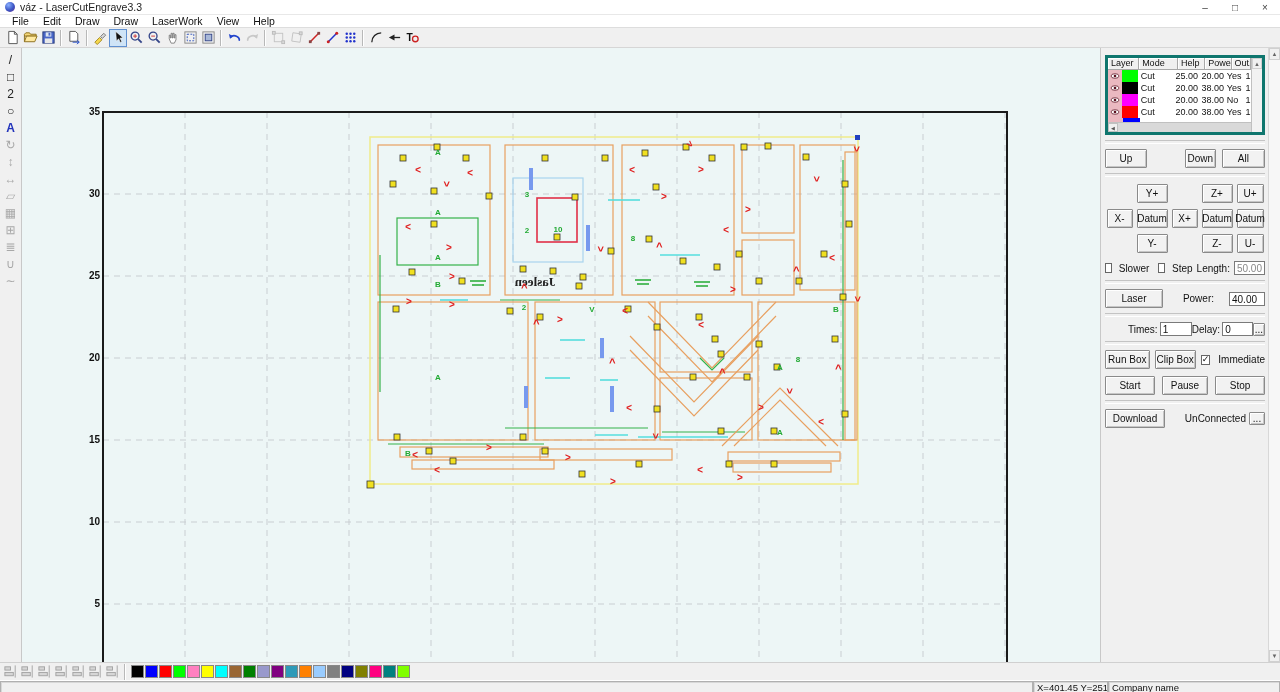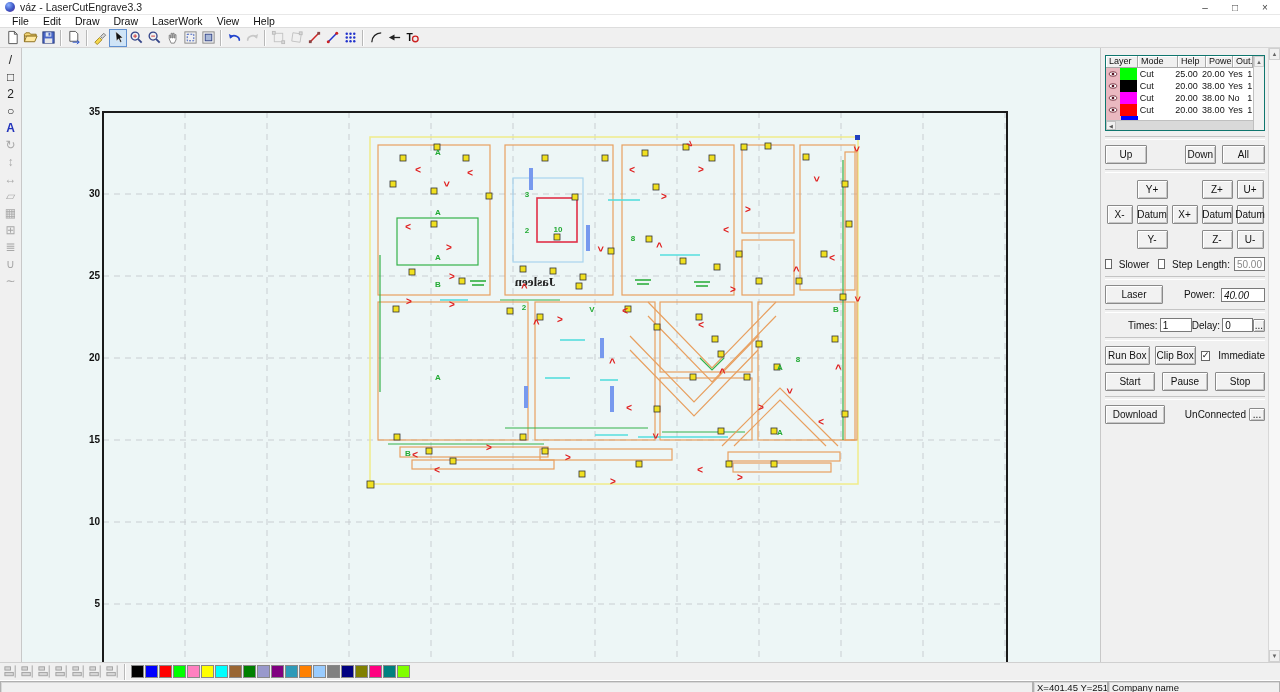--- a/index.html
+++ b/index.html
@@ -30,21 +30,21 @@
   .rpanel{width:180px;background:#f0f0f0;border-left:1px solid #c8c8c8;box-sizing:border-box;display:flex;font-size:10px;}
   .rcontent{flex:1;padding:7px 3px 0 4px;display:flex;flex-direction:column;min-width:0;}
   .rscroll{width:11px;background:#f7f7f7;border-left:1px solid #d8d8d8;display:flex;flex-direction:column;justify-content:space-between;align-items:center;}
   .scrbtn{width:11px;height:12px;display:flex;align-items:center;justify-content:center;font-size:6px;color:#666;background:#f0f0f0;border:1px solid #d0d0d0;box-sizing:border-box;}
   .groove{height:2px;border-top:1px solid #c4c4c4;border-bottom:1px solid #ffffff;margin:5px 0;}
   .btn{background:#f2f2f2;border:1px solid #8a8a8a;box-shadow:inset 1px 1px 0 #ffffff,inset -1px -1px 0 #c6c6c6;display:flex;align-items:center;justify-content:center;font-size:10px;color:#111;box-sizing:border-box;height:19px;border-radius:1px;}
   .tbox{background:#fff;border:1px solid #7a7a7a;font-size:10px;padding:0 2px;height:14px;line-height:14px;box-sizing:border-box;color:#111;}
   .cb{width:10px;height:10px;background:#fff;border:1px solid #666;display:inline-flex;align-items:center;justify-content:center;font-size:9px;line-height:1;box-sizing:border-box;margin-right:3px;}
   .row{display:flex;align-items:center;}
   
-  .ltable{border:1px solid #0f766e;background:#fff;display:flex;}
+  .ltable{border:3px solid #0f766e;background:#fff;display:flex;}
   .ltable-main{flex:1;min-width:0;}
   .lhead{display:flex;background:#f0f0f0;height:12px;font-size:9px;}
   .lhead .hc{border-right:1px solid #a8a8a8;border-bottom:1px solid #a8a8a8;box-shadow:inset 1px 1px 0 #fff;padding-left:3px;box-sizing:border-box;overflow:hidden;white-space:nowrap;}
   .lrow{display:flex;height:12px;align-items:center;font-size:9px;background:#fff;}
   .lrow .c{overflow:hidden;white-space:nowrap;box-sizing:border-box;}
   .eyec{width:15px;height:12px;background:#eab8c0;display:flex;align-items:center;justify-content:center;}
   .swc{width:17px;height:12px;}
   .lvscroll{width:10px;background:#f2f2f2;border-left:1px solid #c0c0c0;display:flex;flex-direction:column;}
   .lhscroll{height:9px;background:#d9d9d9;display:flex;align-items:center;border-top:1px solid #c0c0c0;}
   .lhbtn{width:10px;height:9px;background:#f0f0f0;border:1px solid #c0c0c0;font-size:5px;color:#555;display:flex;align-items:center;justify-content:center;box-sizing:border-box;}
@@ -572,21 +572,21 @@
           <span>Step</span>
           <span style="margin-left:auto;">Length:</span>
           <span class="tbox" style="width:38px;color:#888;">50.00</span>
         </div>
 
         <div class="groove"></div>
 
         <div class="row">
           <div class="btn" style="width:58px;">Laser</div>
           <span style="margin-left:auto;">Power:</span>
-          <span class="tbox" style="width:44px;margin-left:6px;font-style:italic;">40.00</span>
+          <span class="tbox" style="width:36px;margin-left:15px;">40.00</span>
         </div>
 
         <div class="groove"></div>
 
         <div class="row">
           <span style="margin-left:23px;">Times:</span>
           <span class="tbox" style="width:42px;margin-left:2px;">1</span>
           <span style="">Delay:</span>
           <span class="tbox" style="width:40px;margin-left:2px;">0</span>
           <div class="btn" style="width:16px;height:13px;margin-left:auto;">...</div>

